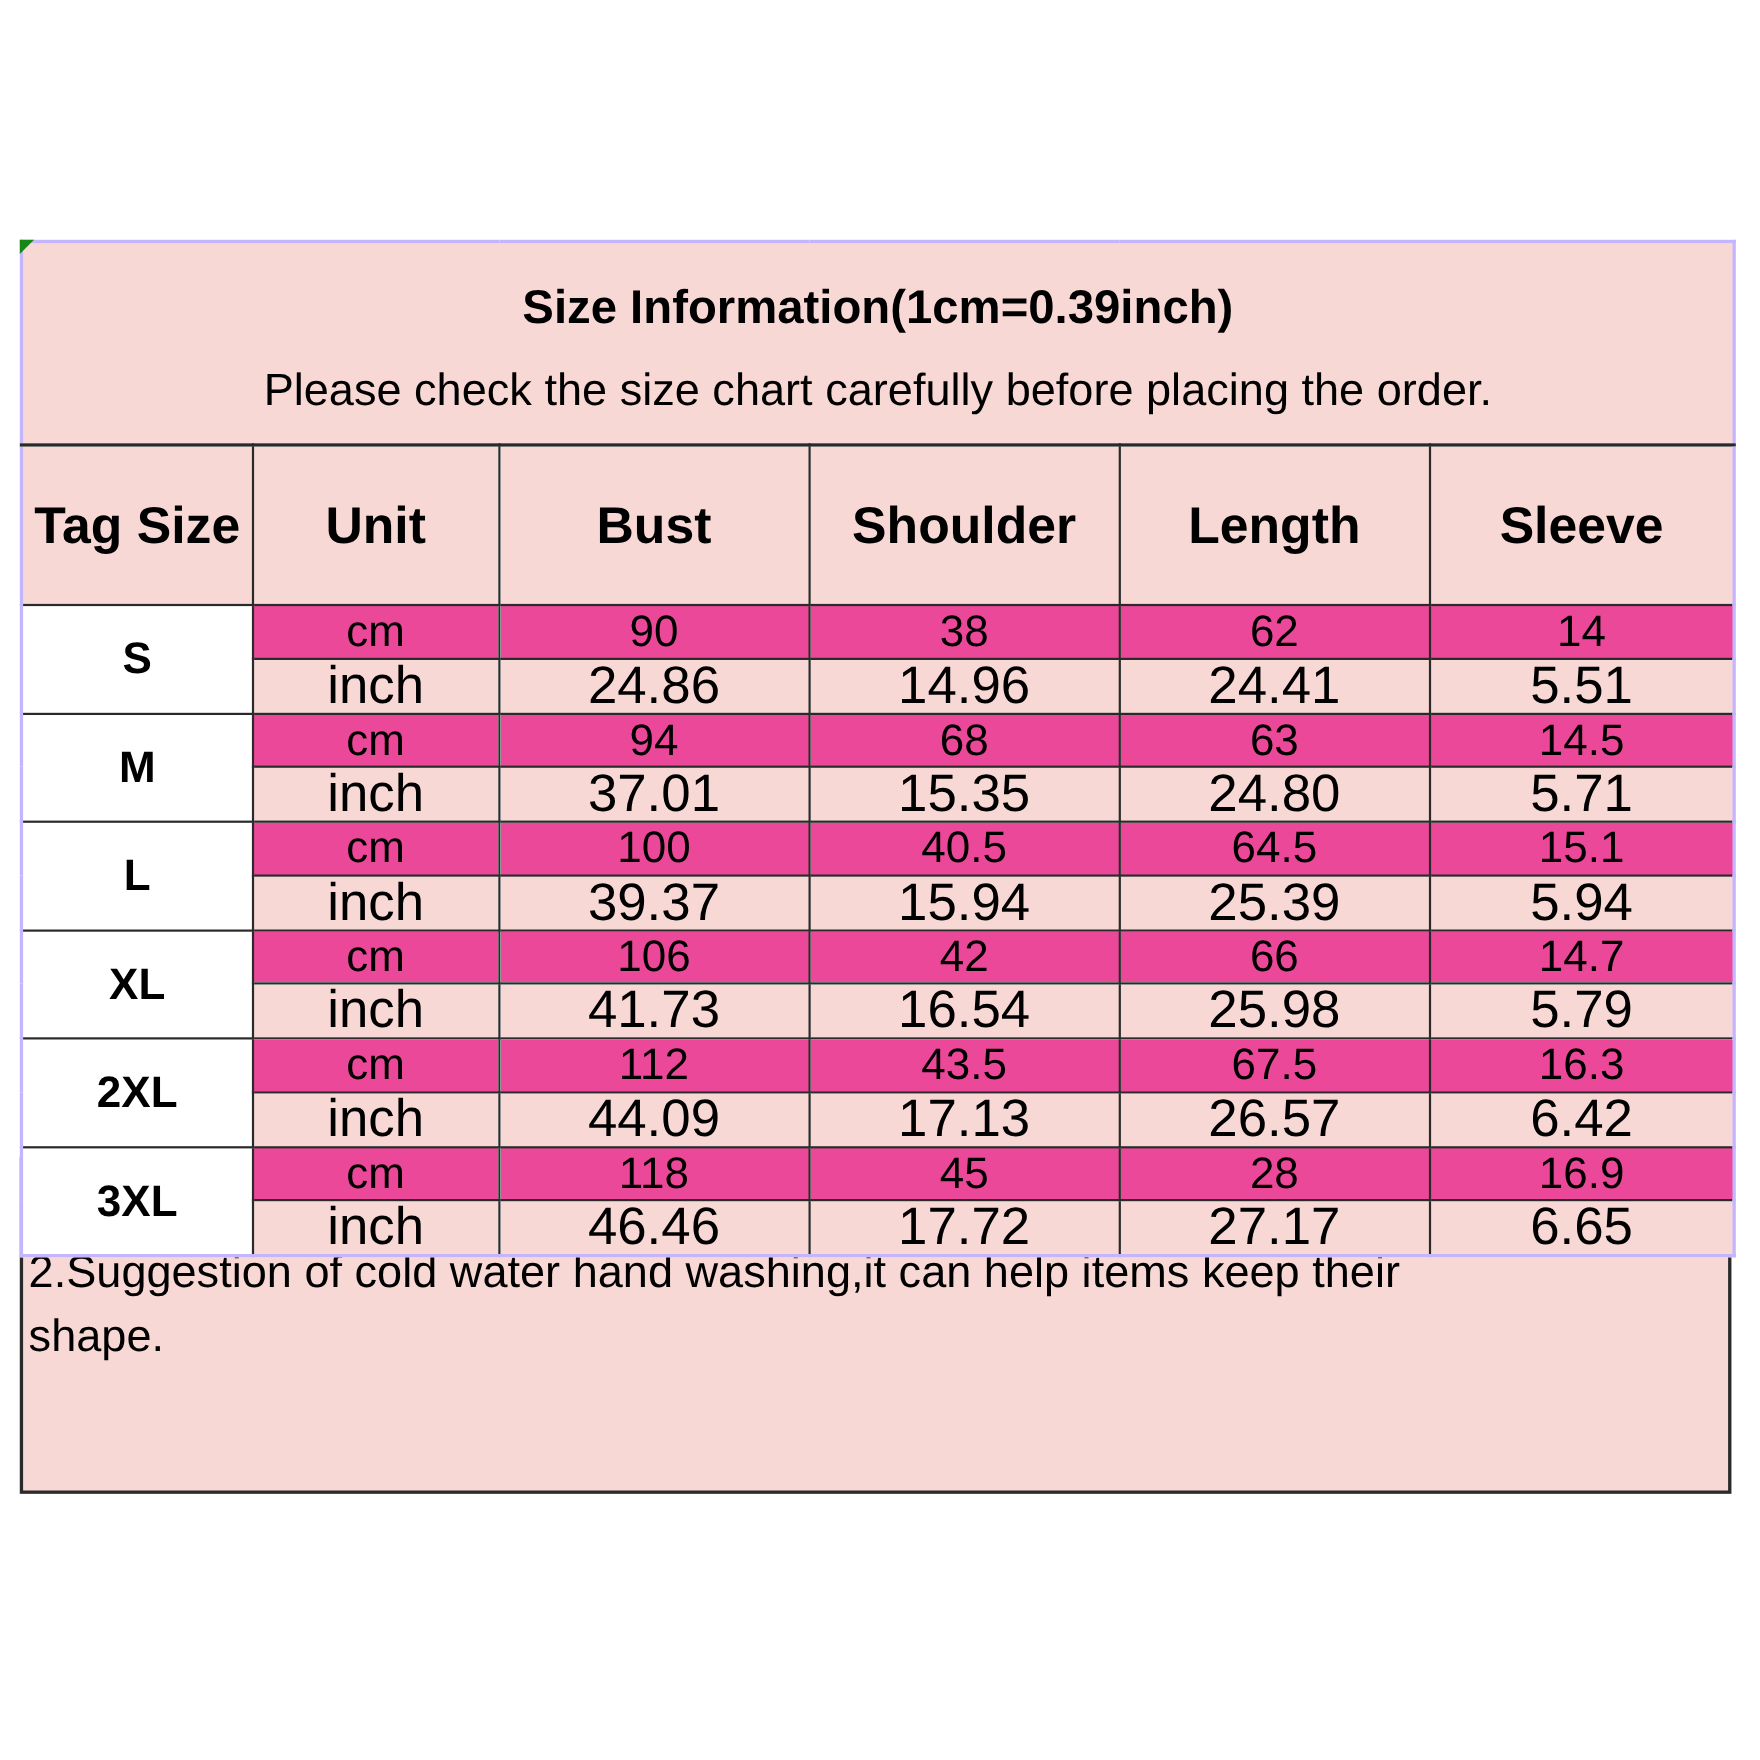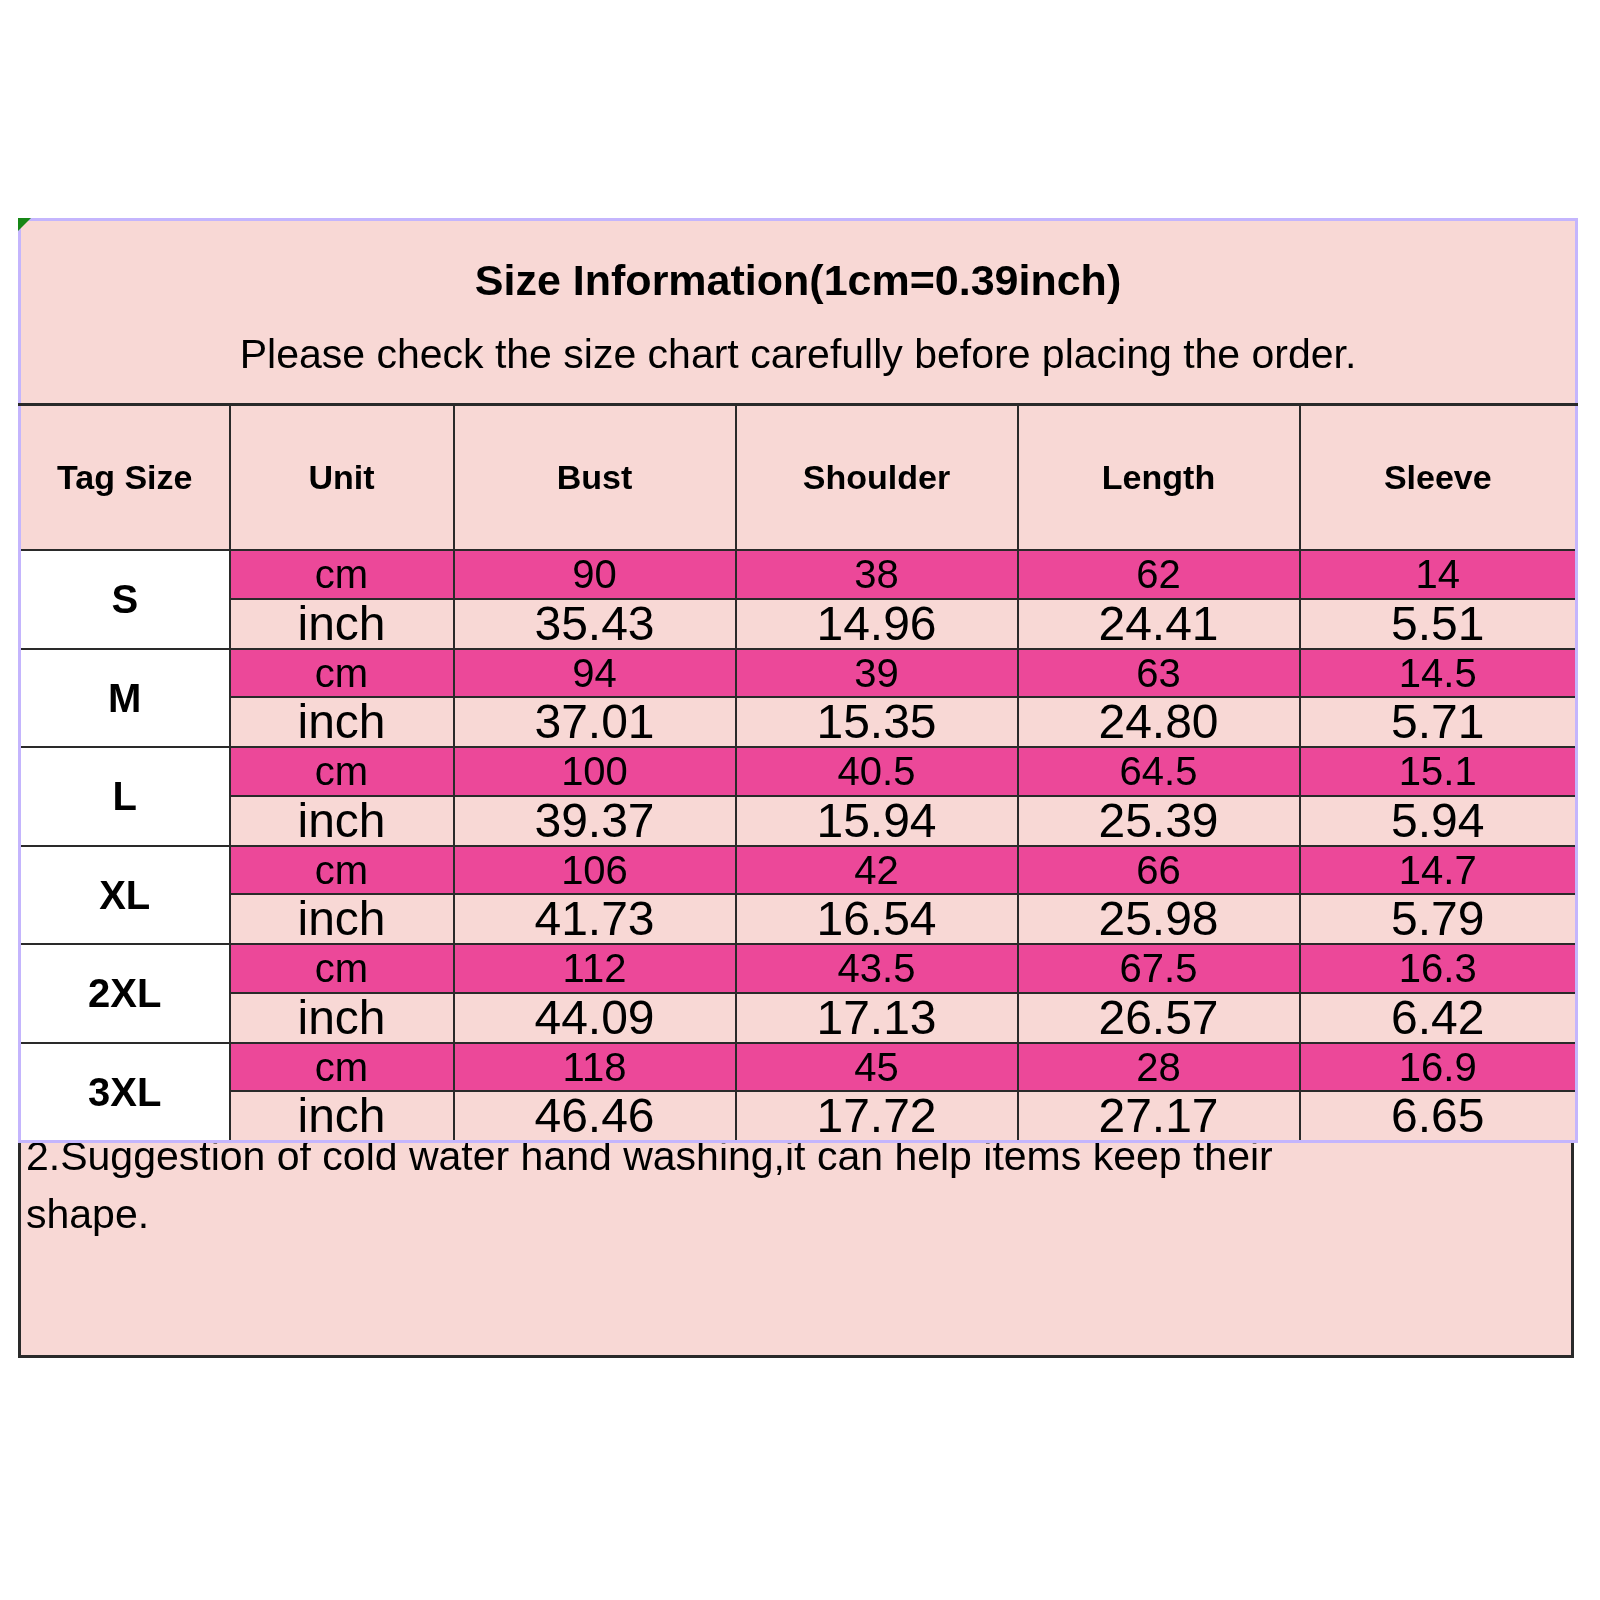--- a/index.html
+++ b/index.html
@@ -50,21 +50,21 @@
   }
   .band-subtitle {
     font-size: 41px;
     font-weight: normal;
     margin-top: 26px;
     text-align: center;
   }
   tr.cols-row th {
     height: 143px;
     background: #f8d8d5;
-    font-size: 34px;
+    font-size: 47px;
     font-weight: bold;
   }
   tr.cm-row td {
     height: 46.5px;
     background: #ec4899;
     font-size: 40px;
     line-height: 1;
   }
   tr.inch-row td {
     height: 46.5px;
@@ -153,31 +153,31 @@
     <tr class="cm-row">
       <td class="tag-cell" rowspan="2">S</td>
       <td>cm</td>
       <td>90</td>
       <td>38</td>
       <td>62</td>
       <td>14</td>
     </tr>
     <tr class="inch-row">
       <td>inch</td>
-      <td>35.43</td>
+      <td>24.86</td>
       <td>14.96</td>
       <td>24.41</td>
       <td>5.51</td>
     </tr>
 
     <tr class="cm-row">
       <td class="tag-cell" rowspan="2">M</td>
       <td>cm</td>
       <td>94</td>
-      <td>39</td>
+      <td>68</td>
       <td>63</td>
       <td>14.5</td>
     </tr>
     <tr class="inch-row">
       <td>inch</td>
       <td>37.01</td>
       <td>15.35</td>
       <td>24.80</td>
       <td>5.71</td>
     </tr>

